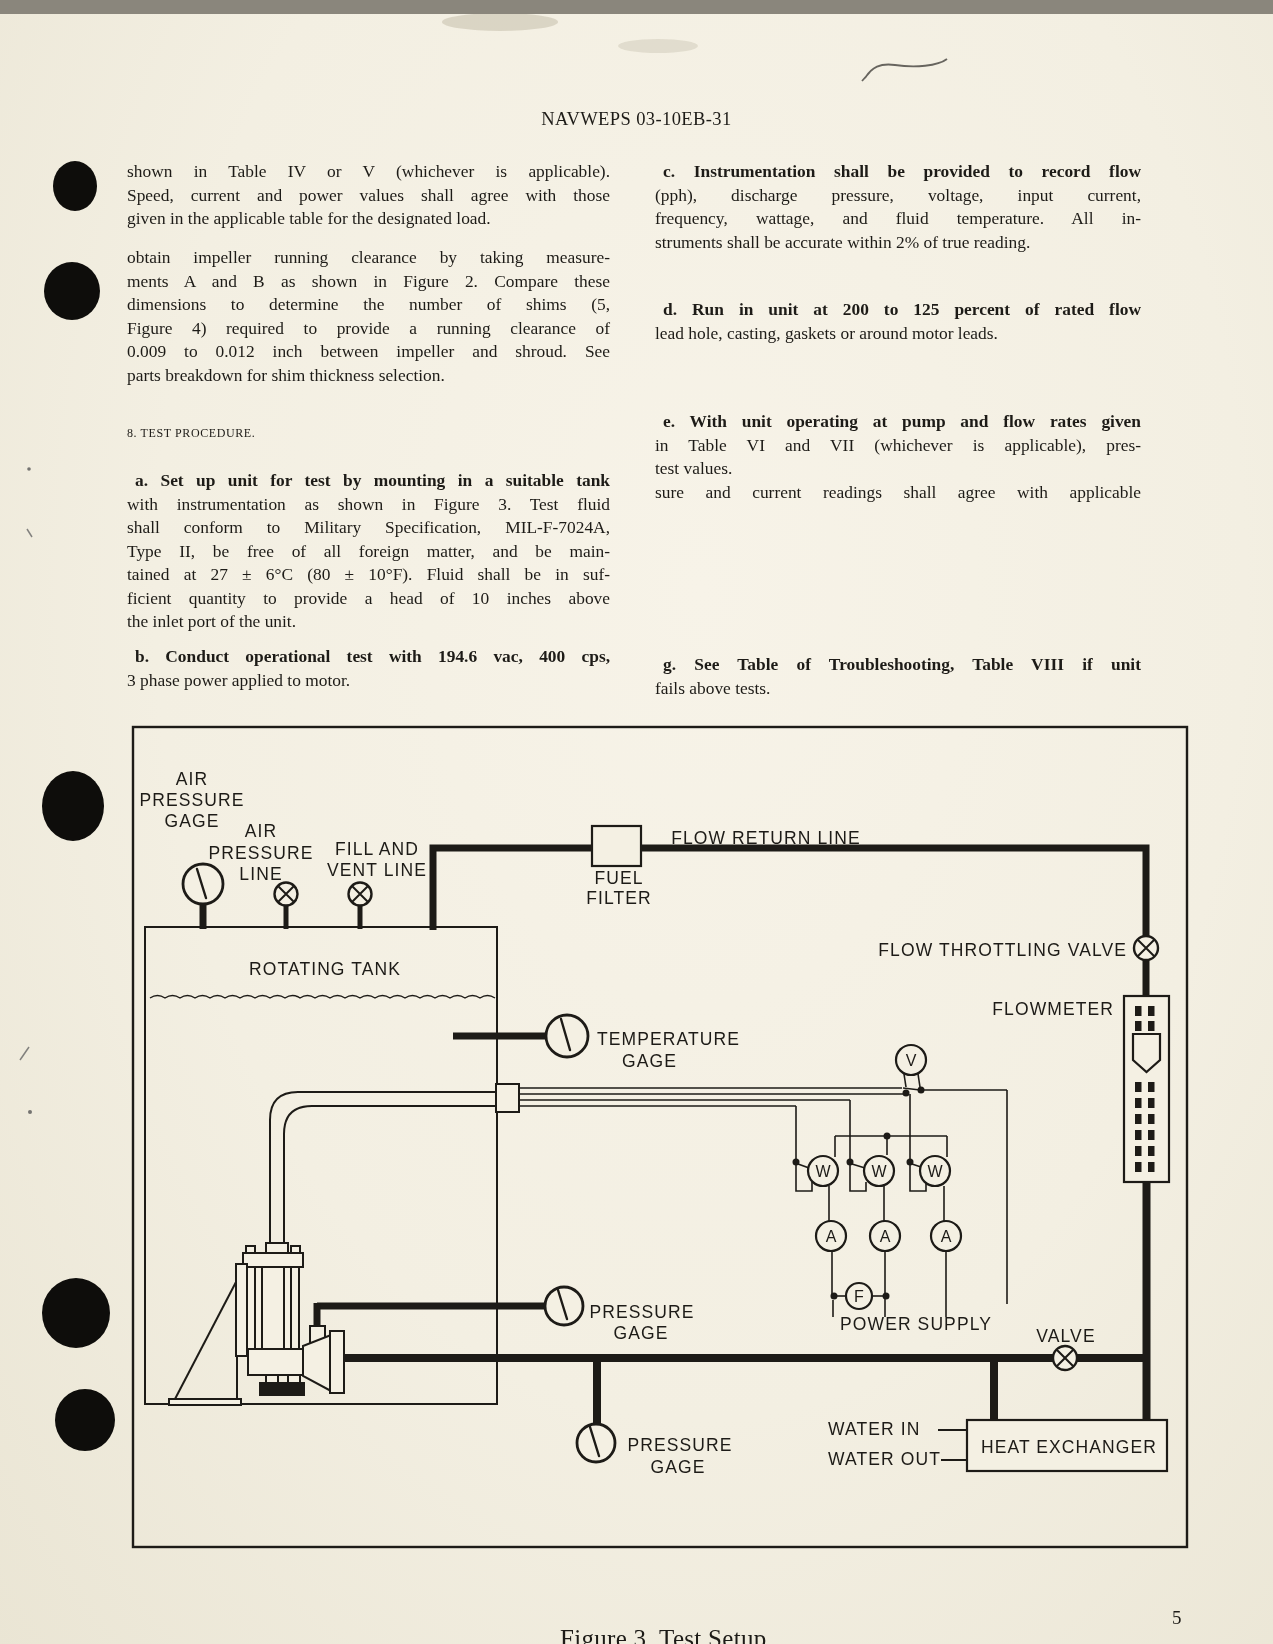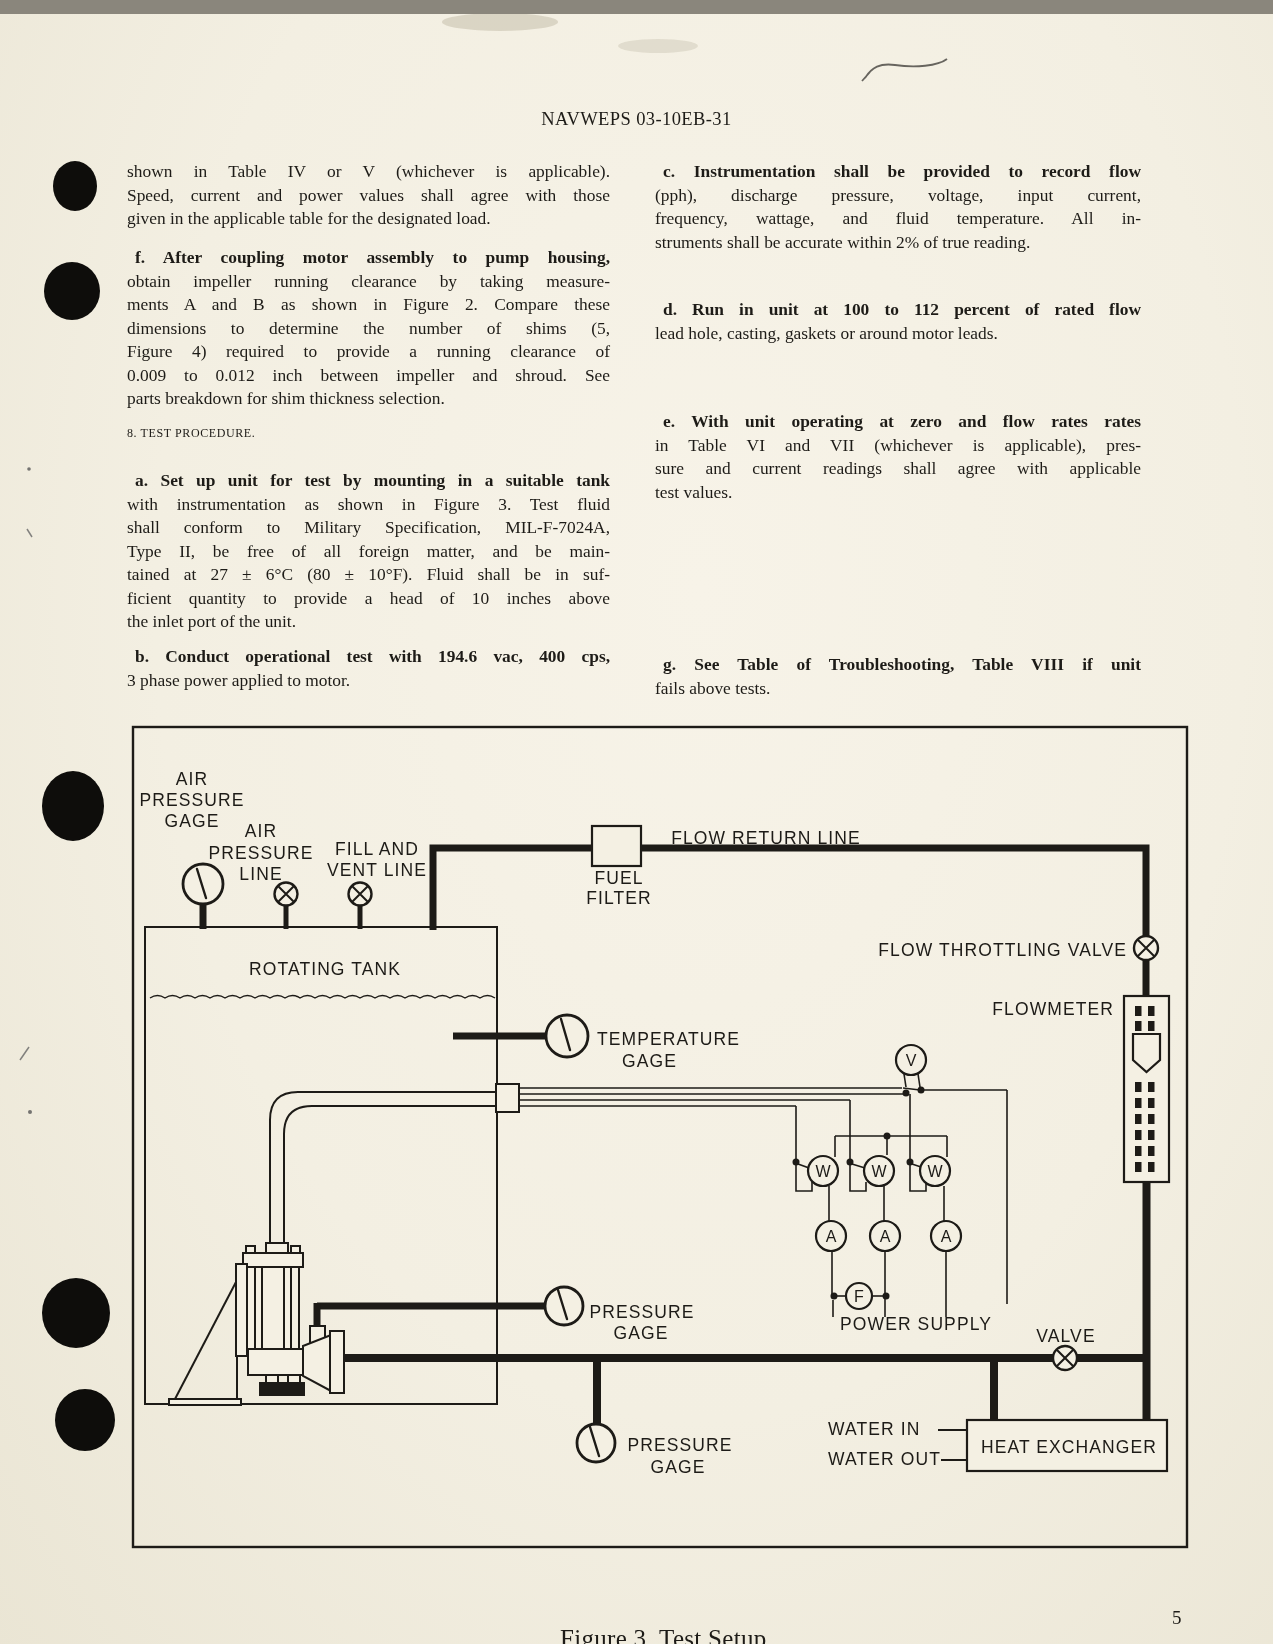--- a/index.html
+++ b/index.html
@@ -28,21 +28,20 @@
 <div class="page">
 
   <div class="hdr">NAVWEPS 03-10EB-31</div>
 
   <div class="para" style="left:127px;top:146px;width:483px">
     <div class="line">shown in Table IV or V (whichever is applicable).</div>
     <div class="line">Speed, current and power values shall agree with those</div>
     <div class="line last">given in the applicable table for the designated load.</div>
   </div>
   <div class="para" style="left:127px;top:232px;width:483px">
-    <div class="line ind">f.  After coupling motor assembly to pump housing,</div>
     <div class="line">obtain impeller running clearance by taking measure-</div>
     <div class="line">ments A and B as shown in Figure 2.  Compare these</div>
     <div class="line">dimensions to determine the number of shims (5,</div>
     <div class="line">Figure 4) required to provide a running clearance of</div>
     <div class="line">0.009 to 0.012 inch between impeller and shroud.  See</div>
     <div class="line last">parts breakdown for shim thickness selection.</div>
   </div>
   <div class="para heading" style="left:127px;top:412px;width:483px">8.  TEST PROCEDURE.</div>
   <div class="para" style="left:127px;top:455px;width:483px">
     <div class="line ind">a.  Set up unit for test by mounting in a suitable tank</div>
@@ -58,28 +57,28 @@
     <div class="line last">3 phase power applied to motor.</div>
   </div>
 
   <div class="para" style="left:655px;top:146px;width:486px">
     <div class="line ind">c.  Instrumentation shall be provided to record flow</div>
     <div class="line">(pph), discharge pressure, voltage, input current,</div>
     <div class="line">frequency, wattage, and fluid temperature.  All in-</div>
     <div class="line last">struments shall be accurate within 2% of true reading.</div>
   </div>
   <div class="para" style="left:655px;top:284px;width:486px">
-    <div class="line ind">d.  Run in unit at 100 to 112 percent of rated flow</div>
+    <div class="line ind">d.  Run in unit at 200 to 125 percent of rated flow</div>
     <div class="line last">lead hole, casting, gaskets or around motor leads.</div>
   </div>
   <div class="para" style="left:655px;top:396px;width:486px">
-    <div class="line ind">e.  With unit operating at zero and flow rates rates</div>
+    <div class="line ind">e.  With unit operating at pump and flow rates given</div>
     <div class="line">in Table VI and VII (whichever is applicable), pres-</div>
+    <div class="line last">test values.</div>
     <div class="line">sure and current readings shall agree with applicable</div>
-    <div class="line last">test values.</div>
   </div>
   <div class="para" style="left:655px;top:639px;width:486px">
     <div class="line ind">g.  See Table of Troubleshooting, Table VIII if unit</div>
     <div class="line last">fails above tests.</div>
   </div>
 
   <svg class="fig" width="1273" height="1644" viewBox="0 0 1273 1644">
 
     <g opacity="0.8">
       <ellipse cx="500" cy="8" rx="58" ry="9" fill="#b5ad97" opacity="0.5"></ellipse>

